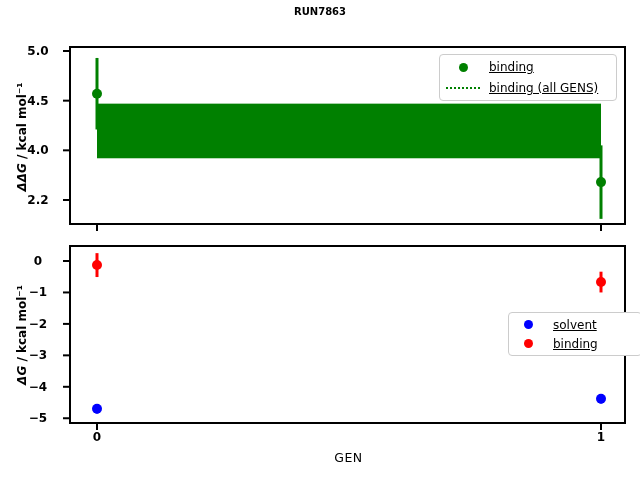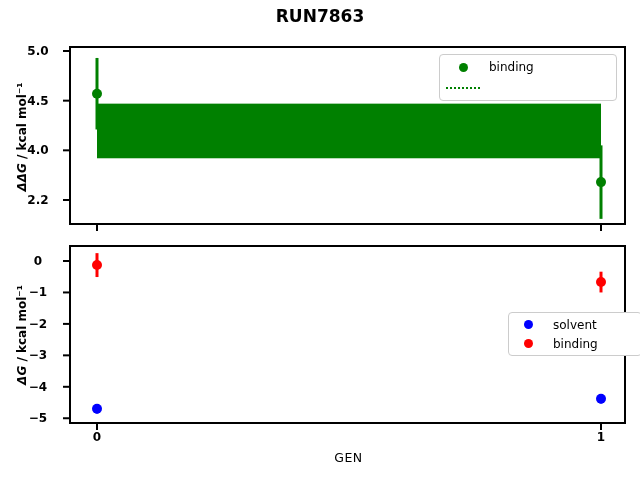--- a/index.html
+++ b/index.html
@@ -1,41 +1,41 @@
 <!DOCTYPE html>
 <html><head>
 <meta charset="utf-8">
 <style>
   html,body{margin:0;padding:0;background:#fff;}
   .figure{position:relative;width:640px;height:480px;background:#ffffff;overflow:hidden;
           font-family:"DejaVu Sans","Liberation Sans",sans-serif;color:#000;}
   #plot-svg{position:absolute;left:0;top:0;}
   .fig-title{position:absolute;top:6px;left:0;width:640px;text-align:center;
-             font-size:17px;font-weight:bold;}
+             font-size:10px;font-weight:bold;}
   .ylabel{position:absolute;transform:translate(-50%,-50%) rotate(-90deg);
           font-size:12px;font-weight:bold;white-space:nowrap;}
   #ylabel-0{left:22px;top:137px;}
   #ylabel-1{left:22px;top:335px;}
   .ital{font-style:italic;}
   .xlabel{position:absolute;left:70px;top:450px;width:557px;text-align:center;
           font-size:12.5px;font-weight:normal;letter-spacing:0.5px;}
   .tick-label{position:absolute;font-size:12px;font-weight:bold;line-height:16px;}
   .ytick-label{left:18px;width:40px;text-align:center;}
   .xtick-label{width:30px;text-align:center;}
   .legend{position:absolute;background:#ffffff;border:1px solid #cccccc;border-radius:4px;
           box-sizing:border-box;display:flex;flex-direction:column;justify-content:space-evenly;
           font-size:12px;padding:2px 0;}
   .legend-top{left:439px;top:54px;width:178px;height:47px;}
   .legend-bottom{left:508px;top:312px;width:134px;height:44px;}
   .legend-row{display:flex;align-items:center;height:20px;padding-left:6px;}
   .handle{width:34px;display:flex;justify-content:center;align-items:center;}
   .legend-bottom .handle{width:26px;}
   .dot{width:9px;height:9px;border-radius:50%;display:inline-block;}
   .dotline{width:34px;height:0;border-top:2px dotted #008000;display:inline-block;}
-  .legend-label{margin-left:9px;white-space:nowrap;}
+  .legend-label{margin-left:9px;white-space:nowrap;text-decoration:underline;}
   .legend-bottom .legend-label{margin-left:12px;}
 </style>
 </head>
 <body>
 
 <div class="figure">
   <svg id="plot-svg" width="640" height="480">
       <rect x="97" y="103.64490000000002" width="504" height="54.6315" fill="#008000"></rect>
       <line x1="97" x2="97" y1="129.47070000000002" y2="57.95309999999994" stroke="#008000" stroke-width="3"></line>
       <circle cx="97" cy="93.71189999999997" r="5" fill="#008000"></circle>
@@ -79,20 +79,21 @@
     <div class="legend-row">
       <span class="handle">
           <span class="dot" style="background: rgb(0, 128, 0);"></span>
         </span>
       <span class="legend-label">binding</span>
     </div>
     <div class="legend-row">
       <span class="handle">
           <span class="dotline" style="border-top-color: rgb(0, 128, 0);"></span>
         </span>
+      <span class="legend-label">binding (all GENS)</span>
     </div>
   </div>
 
   <div class="legend legend-bottom">
     <div class="legend-row">
       <span class="handle">
           <span class="dot" style="background: rgb(0, 0, 255);"></span>
         </span>
       <span class="legend-label">solvent</span>
     </div>

